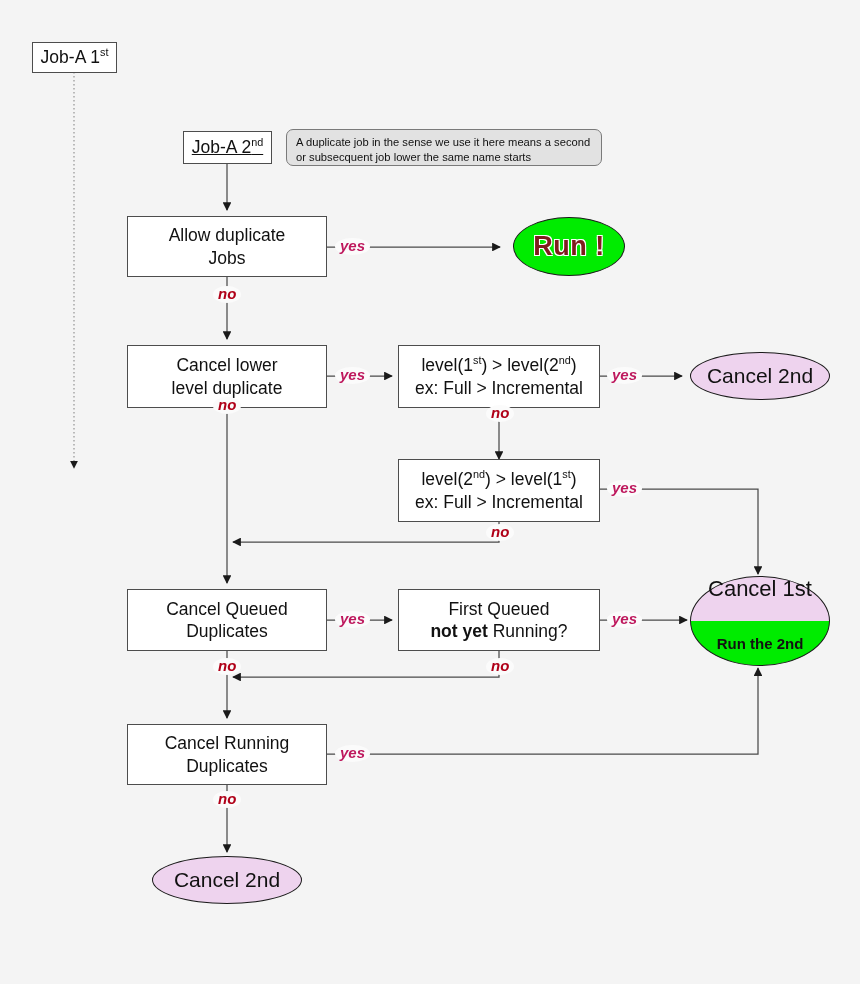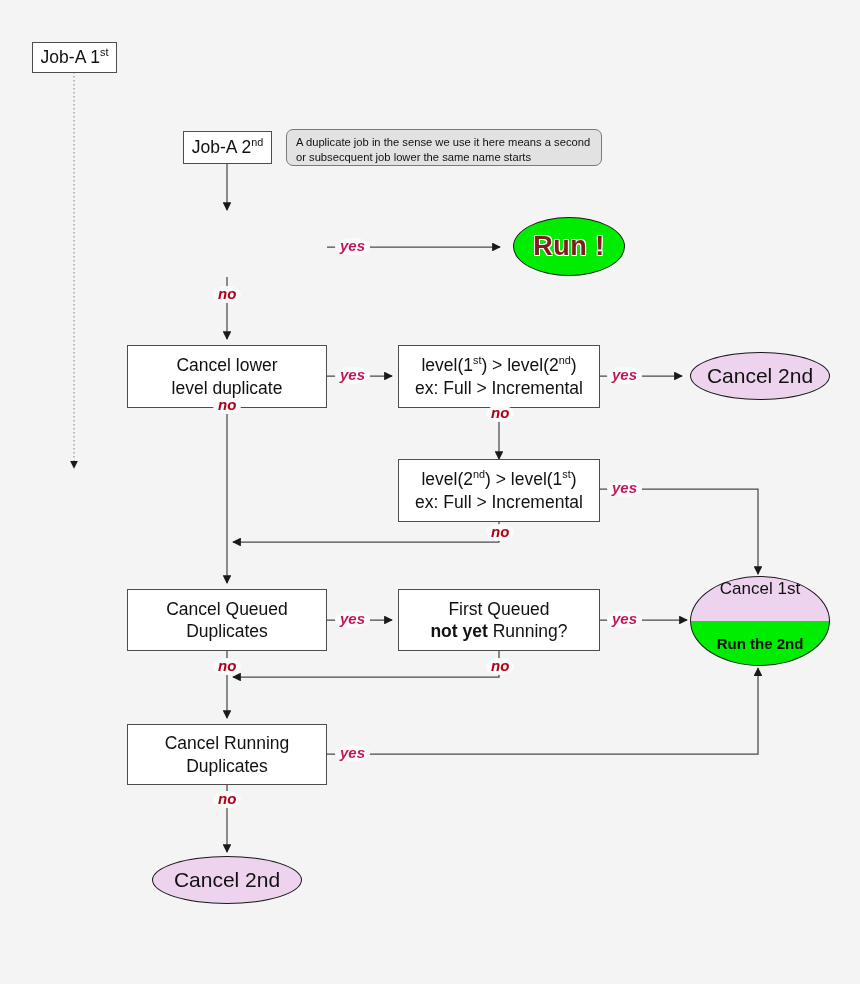--- a/index.html
+++ b/index.html
@@ -81,21 +81,21 @@
   }
   .ell-split .half {
     width: 100%;
     height: 50%;
     display: flex;
     align-items: center;
     justify-content: center;
     box-sizing: border-box;
   }
   .ell-split .top-half {
-    font-size: 17px;
+    font-size: 22px;
     padding-bottom: 20px;
   }
   .ell-split .bot-half {
     font-size: 15px;
     font-weight: bold;
     padding-top: 1px;
   }
 
   
   .elabel {
@@ -180,29 +180,33 @@
       <path d="M 327 754 L 758 754 L 758 668" marker-end="url(#arrow)"></path>
 
       <path d="M 227 785 L 227 852" marker-end="url(#arrow)"></path>
     </g>
   </svg>
 
   <div class="node box small" style="left:32px; top:42px; width:85px; height:31px;">
     <span><span>Job-A 1</span><sup>st</sup></span>
   </div>
 
-  <div class="node box small" style="left:183px; top:131px; width:89px; height:33px;">
+  <div class="node box small" style="left:183px; top:131px; width:89px; height:33px;text-decoration:underline;">
     <span><span>Job-A 2</span><sup>nd</sup></span>
   </div>
 
   <div class="note" style="left:286px; top:129px; width:316px; height:37px;">
     <div>A duplicate job in the sense we use it here means a second</div>
     <div>or subsecquent job lower the same name starts</div>
   </div>
 
+  <div class="node box main" style="left:127px; top:216px; width:200px; height:61px; flex-direction:column;">
+    <span>Allow duplicate</span>
+    <span>Jobs</span>
+  </div>
 
   <div class="node ellipse ell-green" style="left:513px; top:217px; width:112px; height:59px;">
     <span class="run-text">Run !</span>
   </div>
 
   <div class="node box main" style="left:127px; top:345px; width:200px; height:63px; flex-direction:column;">
     <span>Cancel lower</span>
     <span>level duplicate</span>
   </div>
 

